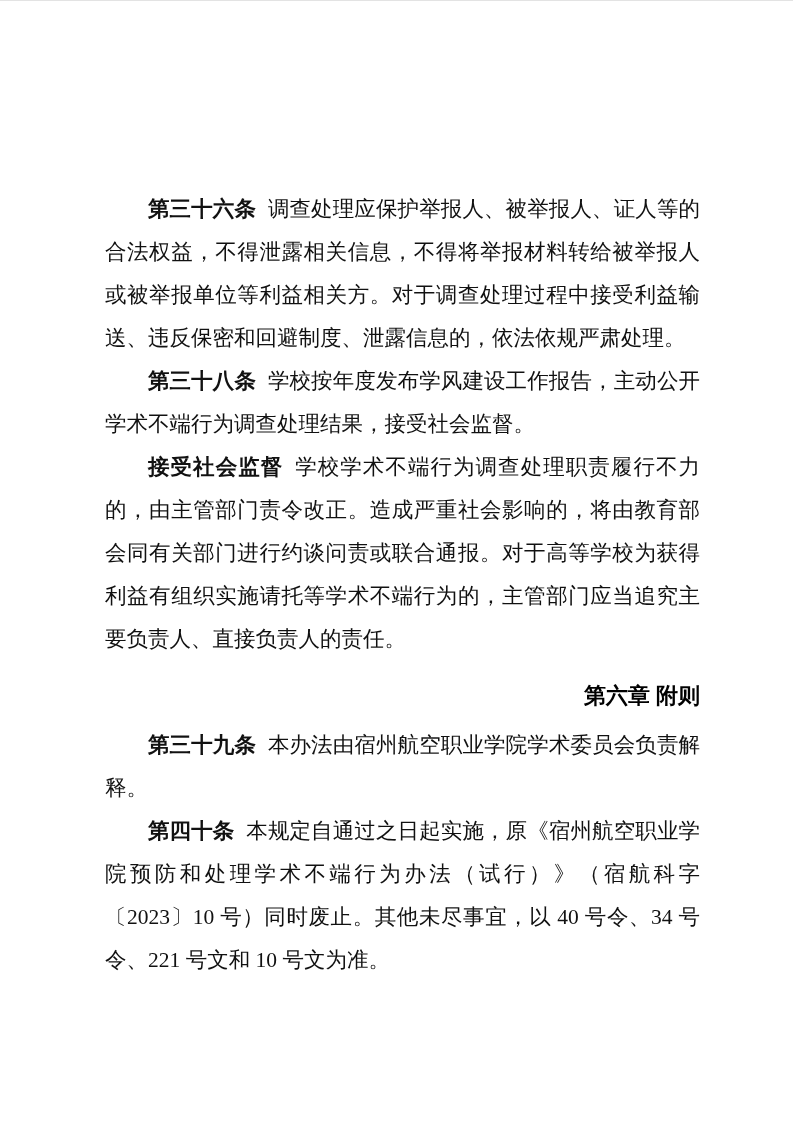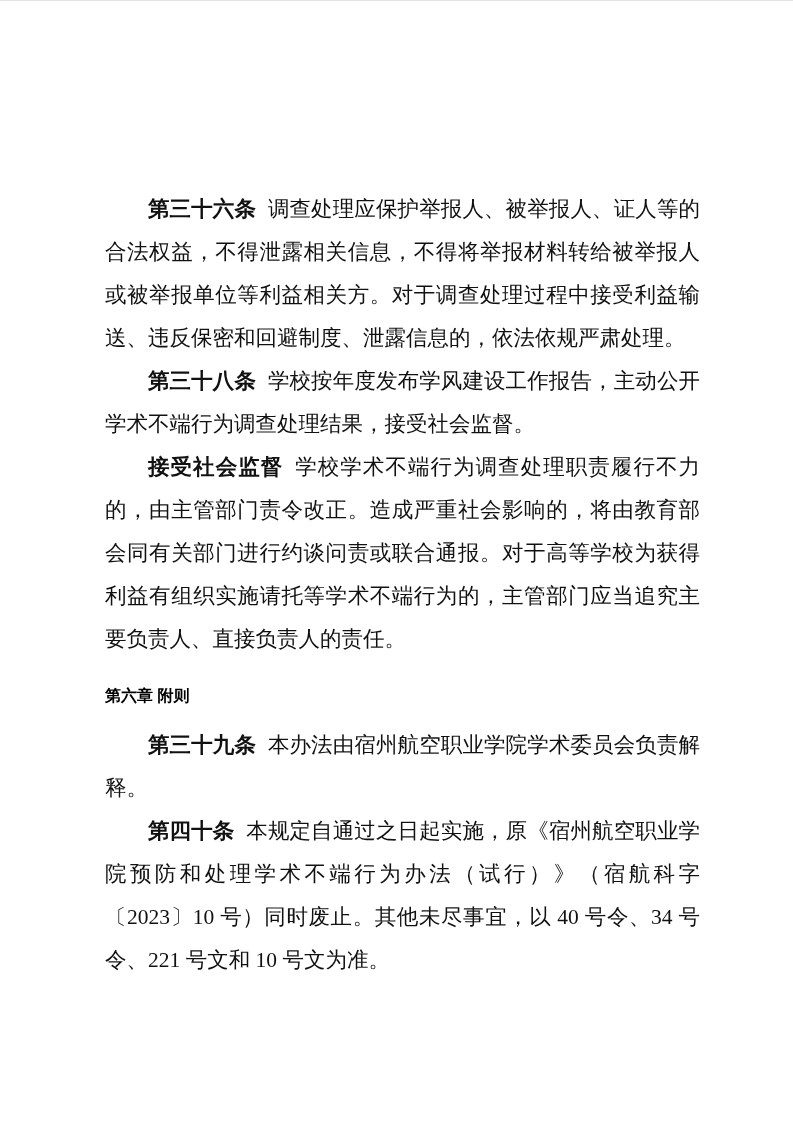--- a/index.html
+++ b/index.html
@@ -35,23 +35,23 @@
     margin: 0;
     text-indent: 2em;
   }
   .article-number {
     font-weight: bold;
     padding-right: 0.55em;
   }
   .chapter-heading {
     font-family: "Liberation Sans", sans-serif;
     font-weight: bold;
-    font-size: 16px;
+    font-size: 22px;
     line-height: 43px;
-    text-align: left;
+    text-align: right;
     text-indent: 0;
     margin: 13px 0 7px 0;
     color: #000000;
   }
 </style>
 </head>
 <body>
 
 <div class="page-top-border"></div>
 

